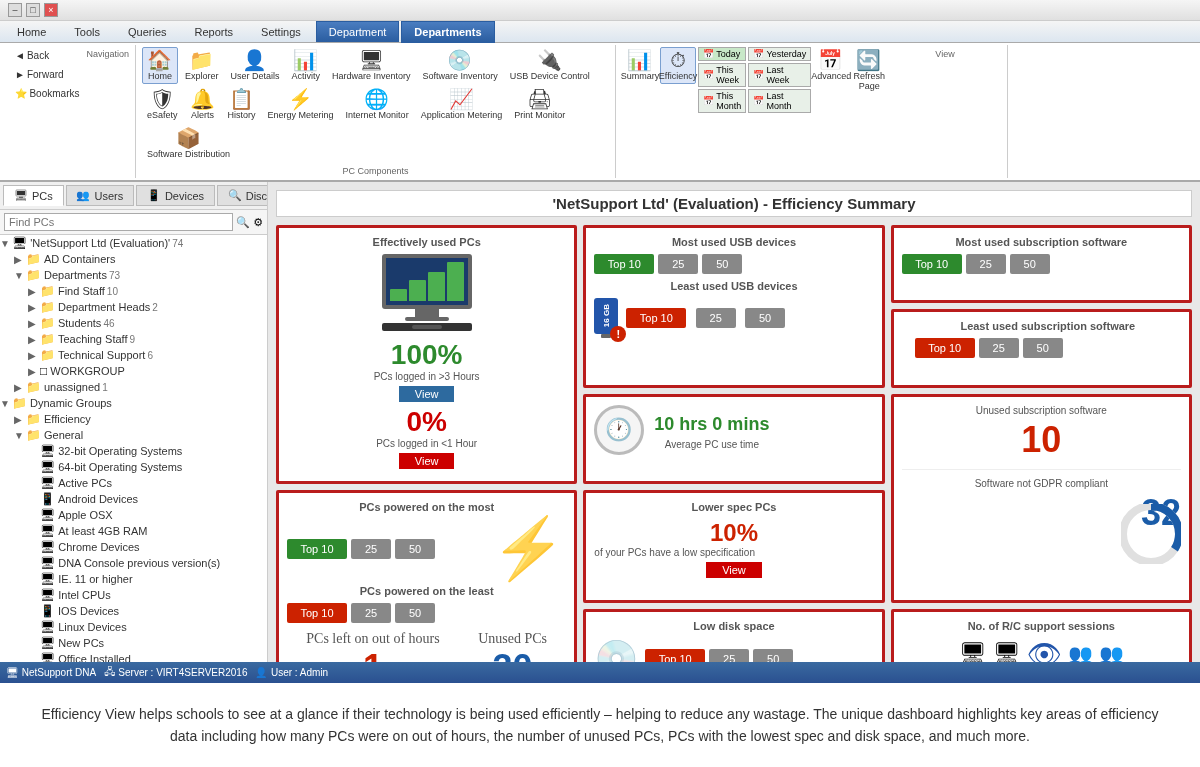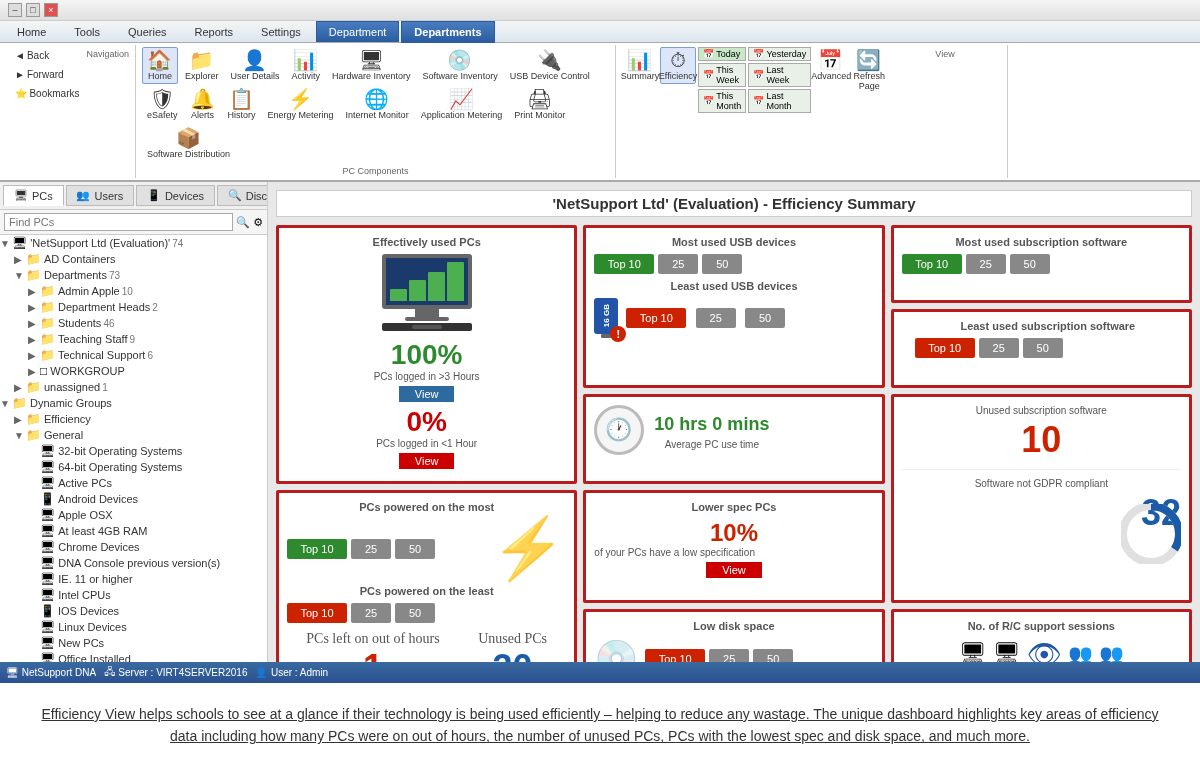--- a/index.html
+++ b/index.html
@@ -351,21 +351,20 @@
     }
 
     
     .bottom-text {
       padding: 20px 40px;
       font-size: 14px;
       color: #333;
       line-height: 1.6;
       text-align: center;
       background: white;
-      text-decoration: underline;
     }
 
     .gdpr-num {
       text-align: right;
       font-size: 36px;
       font-weight: bold;
       color: #1a5ca8;
     }
     .view-date-btn {
       font-size: 9px;
@@ -564,21 +563,21 @@
         </div>
         <div class="tree-item tree-indent-1">
           <span class="expand">▼</span>
           <span class="icon">📁</span>
           <span class="label">Departments</span>
           <span class="count">73</span>
         </div>
         <div class="tree-item tree-indent-2">
           <span class="expand">▶</span>
           <span class="icon">📁</span>
-          <span class="label">Admin Apple</span>
+          <span class="label">Find Staff</span>
           <span class="count">10</span>
         </div>
         <div class="tree-item tree-indent-2">
           <span class="expand">▶</span>
           <span class="icon">📁</span>
           <span class="label">Department Heads</span>
           <span class="count">2</span>
         </div>
         <div class="tree-item tree-indent-2">
           <span class="expand">▶</span>

